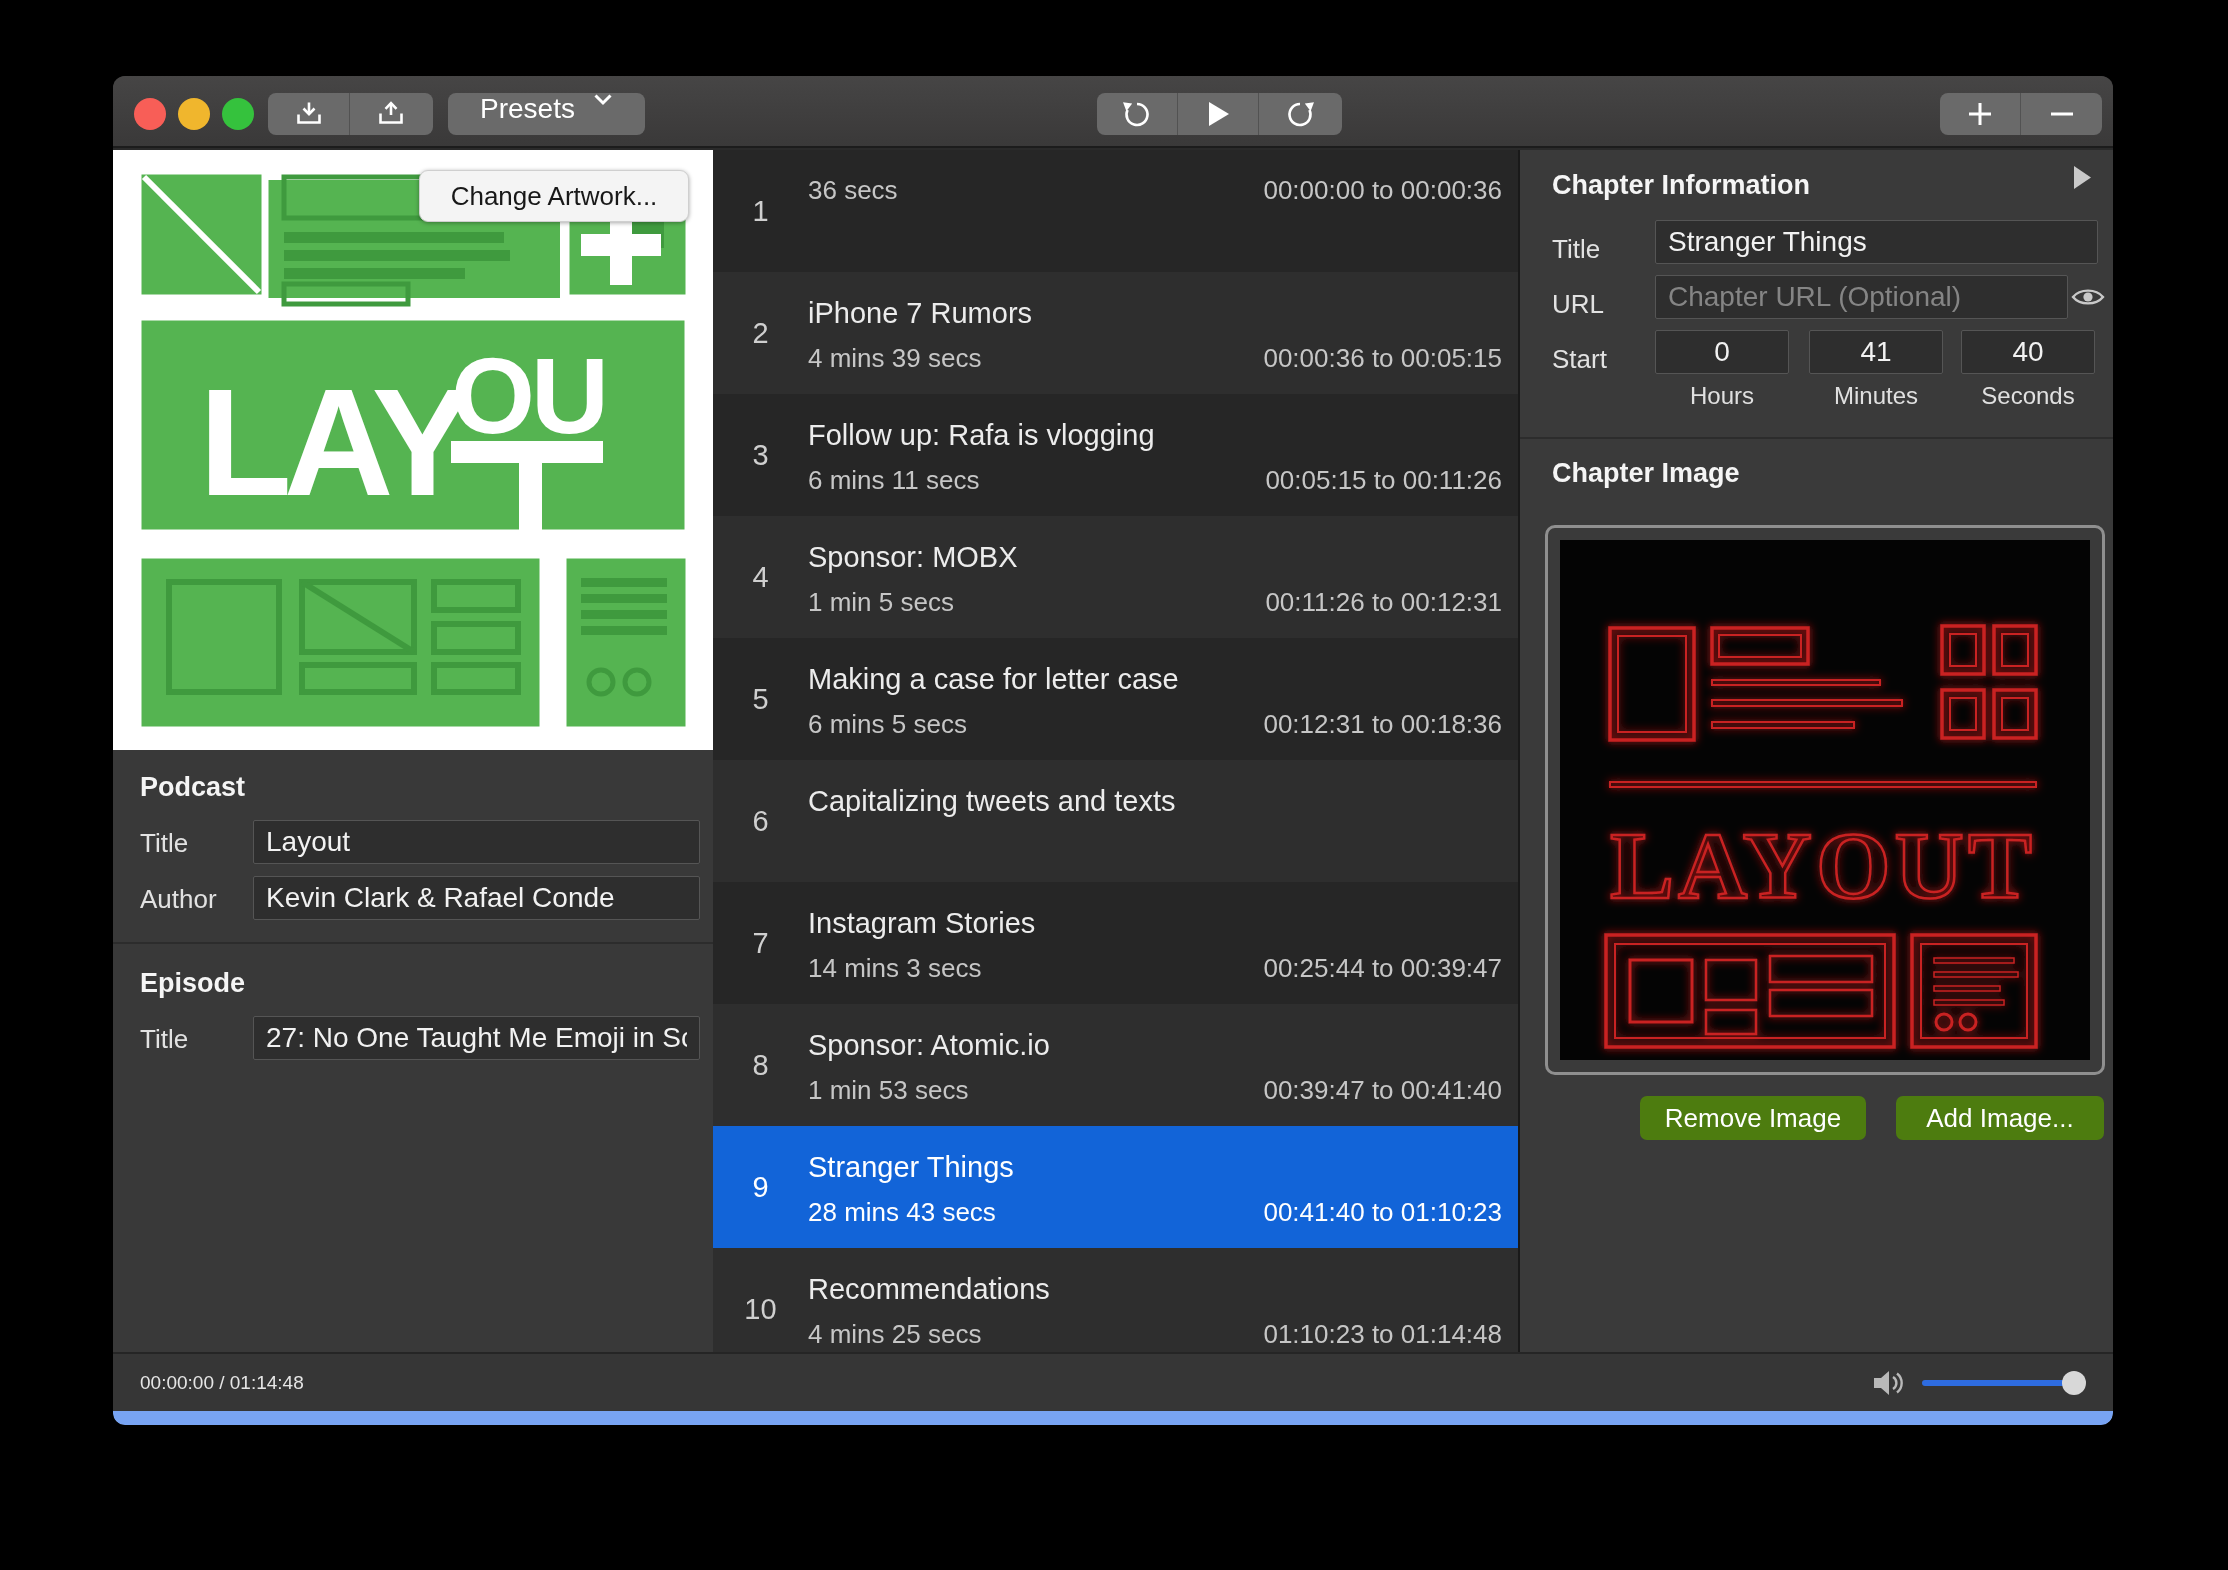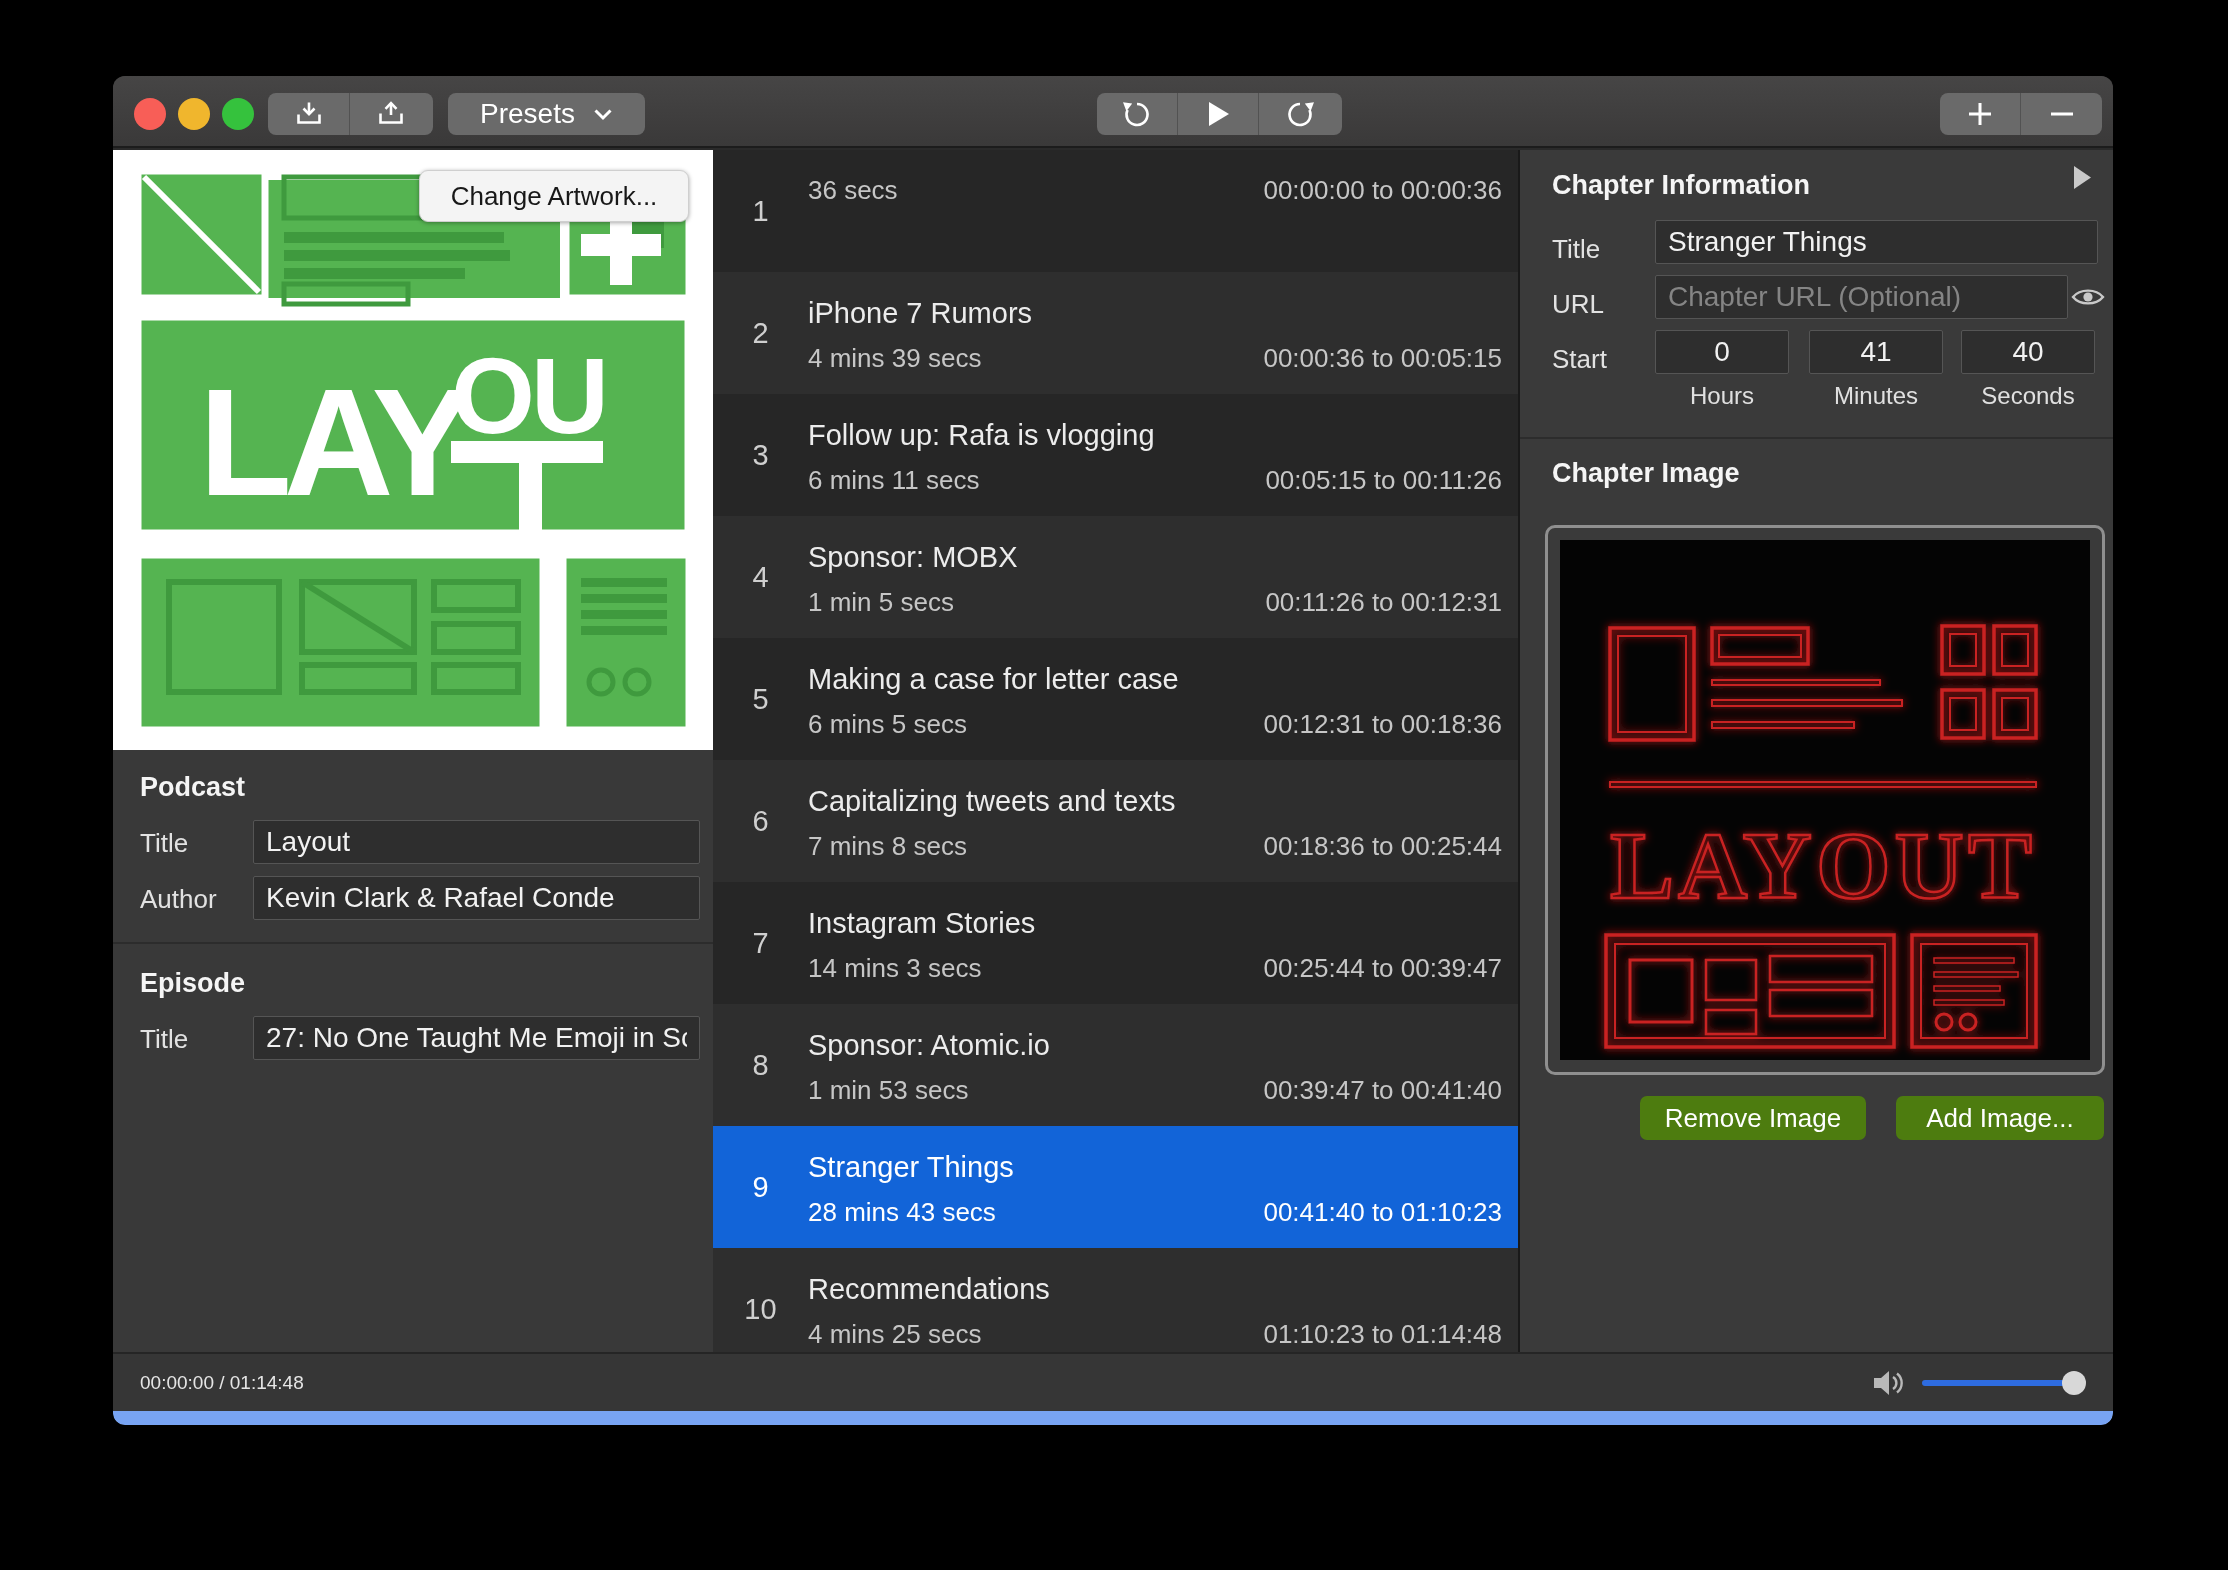--- a/index.html
+++ b/index.html
@@ -16,21 +16,21 @@
   .tl { width:32px; height:32px; border-radius:50%; }
   .tl.red { background:#f85e57; } .tl.yellow { background:#f0b62d; } .tl.green { background:#35c23d; }
   .seg { position:absolute; top:17px; height:42px; display:flex; background:#6a6a6a; border-radius:8px; overflow:hidden; }
   .seg button { background:transparent; border:none; border-right:1px solid #525252; display:flex; align-items:center; justify-content:center; cursor:default; }
   .seg button:last-child { border-right:none; }
   .seg-io { left:155px; width:165px; } .seg-io button { width:82px; }
   .seg-play { left:984px; width:245px; } .seg-play button { width:81px; }
   .seg-pm { left:1827px; width:162px; } .seg-pm button { width:81px; }
   .presets-btn { position:absolute; left:335px; top:17px; width:197px; height:42px; background:#6a6a6a;
                  border:none; border-radius:8px; color:#fff; font-size:28px; font-family:"Liberation Sans",sans-serif;
-                 display:flex; align-items:center; justify-content:center; gap:18px; cursor:default; }
+                 display:flex; justify-content:center; gap:18px; cursor:default; }
 
   
   .content { position:absolute; top:74px; left:0; right:0; bottom:73px; }
   .left-col { position:absolute; left:0; top:0; width:600px; bottom:0; background:#393939; }
   .artwork { position:absolute; left:0; top:0; width:600px; height:600px; background:#fff; }
   .change-art { position:absolute; left:306px; top:20px; width:270px; height:52px; background:#f4f4f4;
                 border:1px solid #cfcfcf; border-radius:9px; font-size:26px; color:#181818;
                 font-family:"Liberation Sans",sans-serif; box-shadow:0 1px 4px rgba(0,0,0,.35); cursor:default; }
   .fields-panel { position:absolute; left:0; top:600px; right:0; bottom:0; }
   .sec-h { position:absolute; left:27px; font-size:27px; font-weight:bold; color:#f5f5f5; }
@@ -273,24 +273,20 @@
             <div class="ch-sub">
               <span>6 mins 5 secs</span>
               <span>00:12:31 to 00:18:36</span>
             </div>
           </div>
         </div>
         <div class="chapter-row">
           <div class="ch-num">6</div>
           <div class="ch-main">
             <div class="ch-title">Capitalizing tweets and texts</div>
-            <div class="ch-sub">
-              <span>7 mins 8 secs</span>
-              <span>00:18:36 to 00:25:44</span>
-            </div>
           </div>
         </div>
         <div class="chapter-row">
           <div class="ch-num">7</div>
           <div class="ch-main">
             <div class="ch-title">Instagram Stories</div>
             <div class="ch-sub">
               <span>14 mins 3 secs</span>
               <span>00:25:44 to 00:39:47</span>
             </div>

